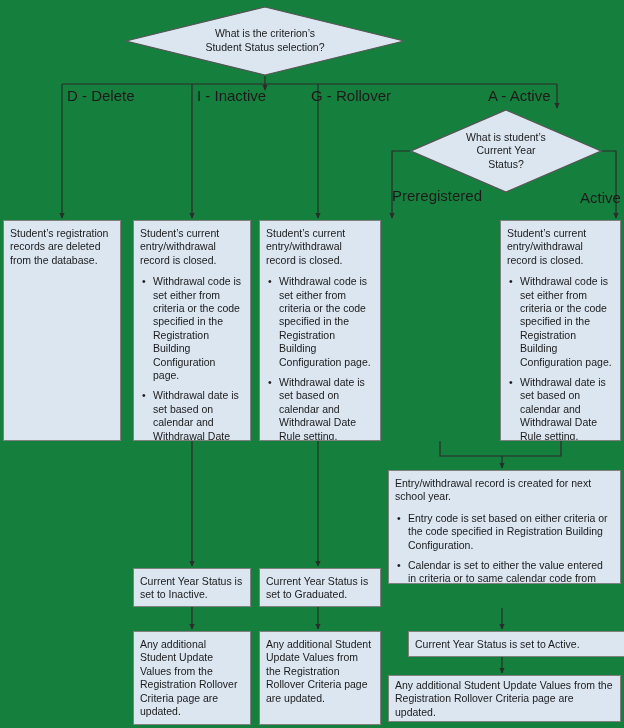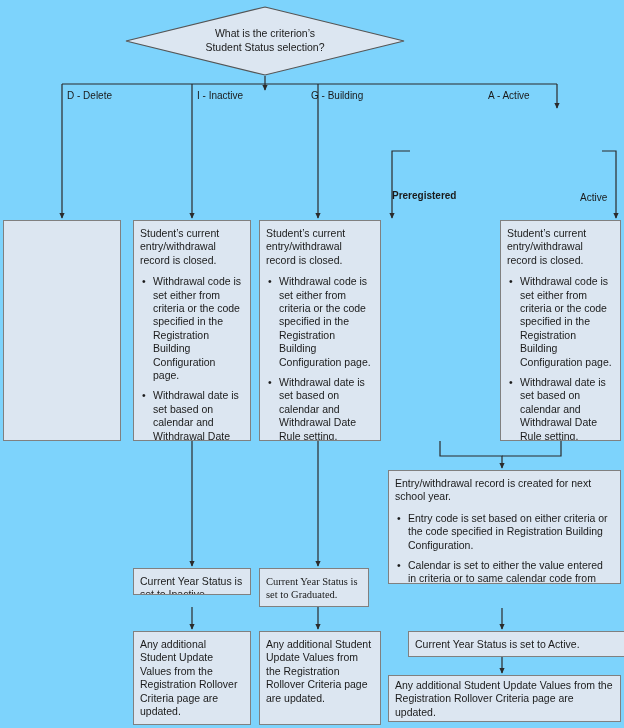--- a/index.html
+++ b/index.html
@@ -7,21 +7,21 @@
     padding: 0;
     background: #ffffff;
   }
   body {
     font-family: "Liberation Sans", sans-serif;
   }
   #canvas {
     position: relative;
     width: 624px;
     height: 728px;
-    background: #7dd3fc;
+    background: #15803d;
     overflow: hidden;
   }
   svg.wires {
     position: absolute;
     left: 0;
     top: 0;
     width: 624px;
     height: 728px;
     pointer-events: none;
   }
@@ -77,21 +77,21 @@
     align-items: center;
     justify-content: center;
     font-size: 10.5px;
     line-height: 13.6px;
     color: #1a1a1a;
     text-align: center;
     pointer-events: none;
   }
   .edge-label {
     position: absolute;
-    font-size: 10px;
+    font-size: 15px;
     line-height: 12px;
     color: #1a1a1a;
     white-space: nowrap;
   }
 </style>
 </head>
 <body>
 
 <div id="canvas">
 
@@ -135,28 +135,39 @@
       <polygon points="140,1 279,35 140,69 1,35" fill="#dce6f1" stroke="#555555" stroke-width="1.2"></polygon>
     </svg>
     <div class="diamond-text">
       <span>What is the criterion’s</span>
       <span>Student Status selection?</span>
     </div>
   </div>
 
   <div class="edge-label" style="left:67px; top:90px;">D - Delete</div>
   <div class="edge-label" style="left:197px; top:90px;">I - Inactive</div>
-  <div class="edge-label" style="left:311px; top:90px;">G - Building</div>
+  <div class="edge-label" style="left:311px; top:90px;">G - Rollover</div>
   <div class="edge-label" style="left:488px; top:90px;">A - Active</div>
 
-
-  <div class="edge-label" style="left:392px; top:190px;font-weight:bold;">Preregistered</div>
+  <div class="diamond-wrap" style="left:410px; top:109px; width:192px; height:84px;">
+    <svg width="192" height="84" viewBox="0 0 192 84" xmlns="http://www.w3.org/2000/svg">
+      <polygon points="96,1 191,42 96,83 1,42" fill="#dce6f1" stroke="#555555" stroke-width="1.2"></polygon>
+    </svg>
+    <div class="diamond-text">
+      <span>What is student’s</span>
+      <span>Current Year</span>
+      <span>Status?</span>
+    </div>
+  </div>
+
+  <div class="edge-label" style="left:392px; top:190px;">Preregistered</div>
   <div class="edge-label" style="left:580px; top:192px;">Active</div>
 
   <div class="node" style="left:3px; top:220px; width:118px; height:221px;">
+    <p>Student’s registration records are deleted from the database.</p>
   </div>
 
   <div class="node" style="left:133px; top:220px; width:118px; height:221px;">
     <p>Student’s current entry/withdrawal record is closed.</p>
     <ul>
       <li>Withdrawal code is set either from criteria or the code specified in the Registration Building Configuration page.</li>
       <li>Withdrawal date is set based on calendar and Withdrawal Date Rule setting.</li>
     </ul>
   </div>
 
@@ -179,25 +190,25 @@
 
   <div class="node" style="left:388px; top:470px; width:233px; height:114px;">
     <p>Entry/withdrawal record is created for next school year.</p>
     <ul>
       <li>Entry code is set based on either criteria or the code specified in Registration Building Configuration.</li>
       <li>Calendar is set to either the value entered in criteria or to same calendar code from current year record.</li>
       <li>Entry Date set to first day of calendar.</li>
     </ul>
   </div>
 
-  <div class="node" style="left:133px; top:568px; width:118px; height:27px;">
+  <div class="node" style="left:133px; top:568px; width:118px; height:39px;">
     <p>Current Year Status is set to Inactive.</p>
   </div>
 
-  <div class="node" style="left:259px; top:568px; width:110px; height:39px;font-family:Liberation Serif, serif;">
+  <div class="node" style="left:259px; top:568px; width:122px; height:39px;">
     <p>Current Year Status is set to Graduated.</p>
   </div>
 
   <div class="node" style="left:408px; top:631px; width:233px; height:26px;">
     <p>Current Year Status is set to Active.</p>
   </div>
 
   <div class="node" style="left:133px; top:631px; width:118px; height:94px;">
     <p>Any additional Student Update Values from the Registration Rollover Criteria page are updated.</p>
   </div>

